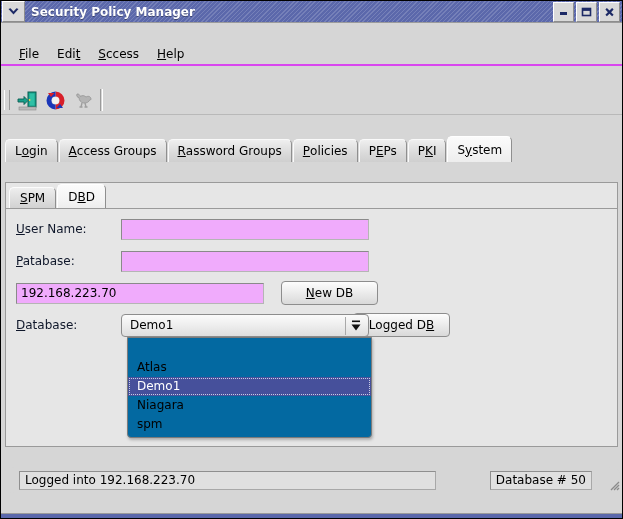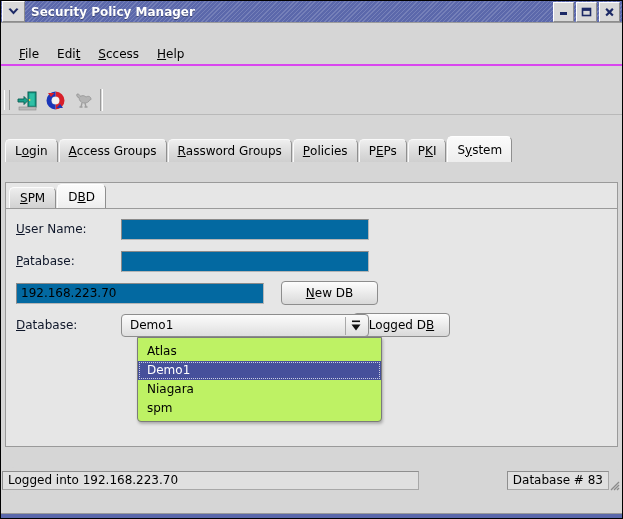--- a/index.html
+++ b/index.html
@@ -204,21 +204,21 @@
   }
   .flabel {
     font-size: 12px; color: #0f172a;
     width: 105px;
     flex: 0 0 auto;
     white-space: nowrap;
   }
   .finput {
     width: 248px; height: 21px;
     box-sizing: border-box;
-    background: #0369a1;
+    background: #f0abfc;
     border: 1px solid #b5b5b5;
     border-top-color: #8a8a8a; border-left-color: #8a8a8a;
     font-family: "DejaVu Sans", "Liberation Sans", sans-serif;
     font-size: 12px;
     padding: 0 4px;
     color: #000;
     outline: none;
   }
   .btn {
     height: 24px;
@@ -251,27 +251,26 @@
     position: absolute; right: 2px; top: 2px;
     width: 20px; height: 18px;
     border-left: 1px solid #a9a9a9;
     display: flex; align-items: center; justify-content: center;
   }
   .combo-arrow svg { display: block; }
   .combo-list {
     position: absolute;
     left: 6px; top: 23px;
     width: 243px;
-    background: #bef264;
+    background: #0369a1;
     border: 1px solid #7b7b7b;
     border-radius: 0 0 4px 4px;
     box-shadow: 1px 2px 3px rgba(0,0,0,0.25);
     z-index: 20;
-    padding: 4px 0 3px 0;
-    margin-left: 10px;
+    padding: 20px 0 3px 0;
   }
   .combo-opt {
     height: 19px;
     line-height: 19px;
     padding-left: 9px;
     font-size: 12px; color: #000;
     white-space: nowrap;
   }
   .combo-opt.selected {
     background: #46509b;
@@ -279,21 +278,21 @@
     outline: 1px dotted #c9cce4;
     outline-offset: -2px;
   }
 
   
   #statusbar {
     height: 26px;
     flex: 0 0 auto;
     background: #d6d6d6;
     display: flex; align-items: center;
-    padding: 0 1px;
+    padding: 0 18px;
     position: relative;
     border-radius: 13px;
   }
   .status-cell {
     height: 19px;
     box-sizing: border-box;
     background: #e0e0e0;
     border: 1px solid #a8a8a8;
     border-top-color: #8f8f8f; border-left-color: #8f8f8f;
     display: flex; align-items: center;
@@ -496,21 +495,21 @@
             <span class="mn">B</span>
             <span></span>
           </div>
       </div>
 
     </div>
   </div>
 
   <div id="statusbar">
     <div class="status-cell" id="status-left">Logged into 192.168.223.70</div>
-    <div class="status-cell" id="status-right">Database # 83</div>
+    <div class="status-cell" id="status-right">Database # 50</div>
     <span class="resize-grip">
       <svg width="13" height="13" viewBox="0 0 13 13">
         <path d="M12 4 L4 12 M12 7 L7 12 M12 10 L10 12" stroke="#8b8b8b" stroke-width="1.3"></path>
       </svg>
     </span>
   </div>
 
   <div id="bottom-accent"></div>
 
 </div>

